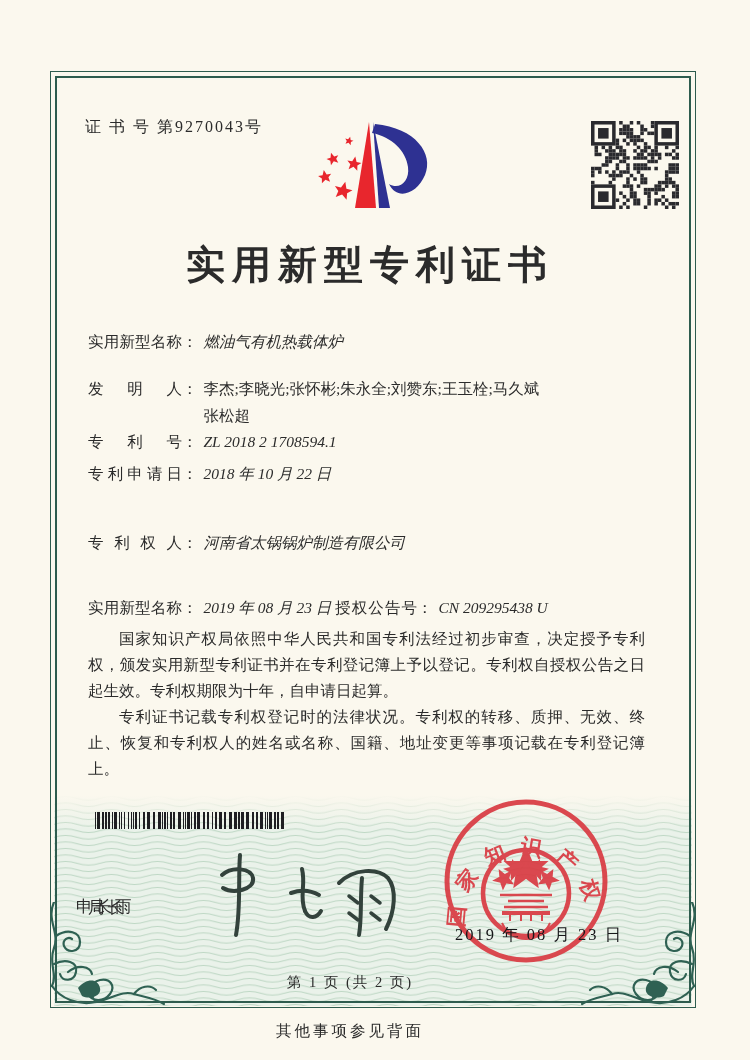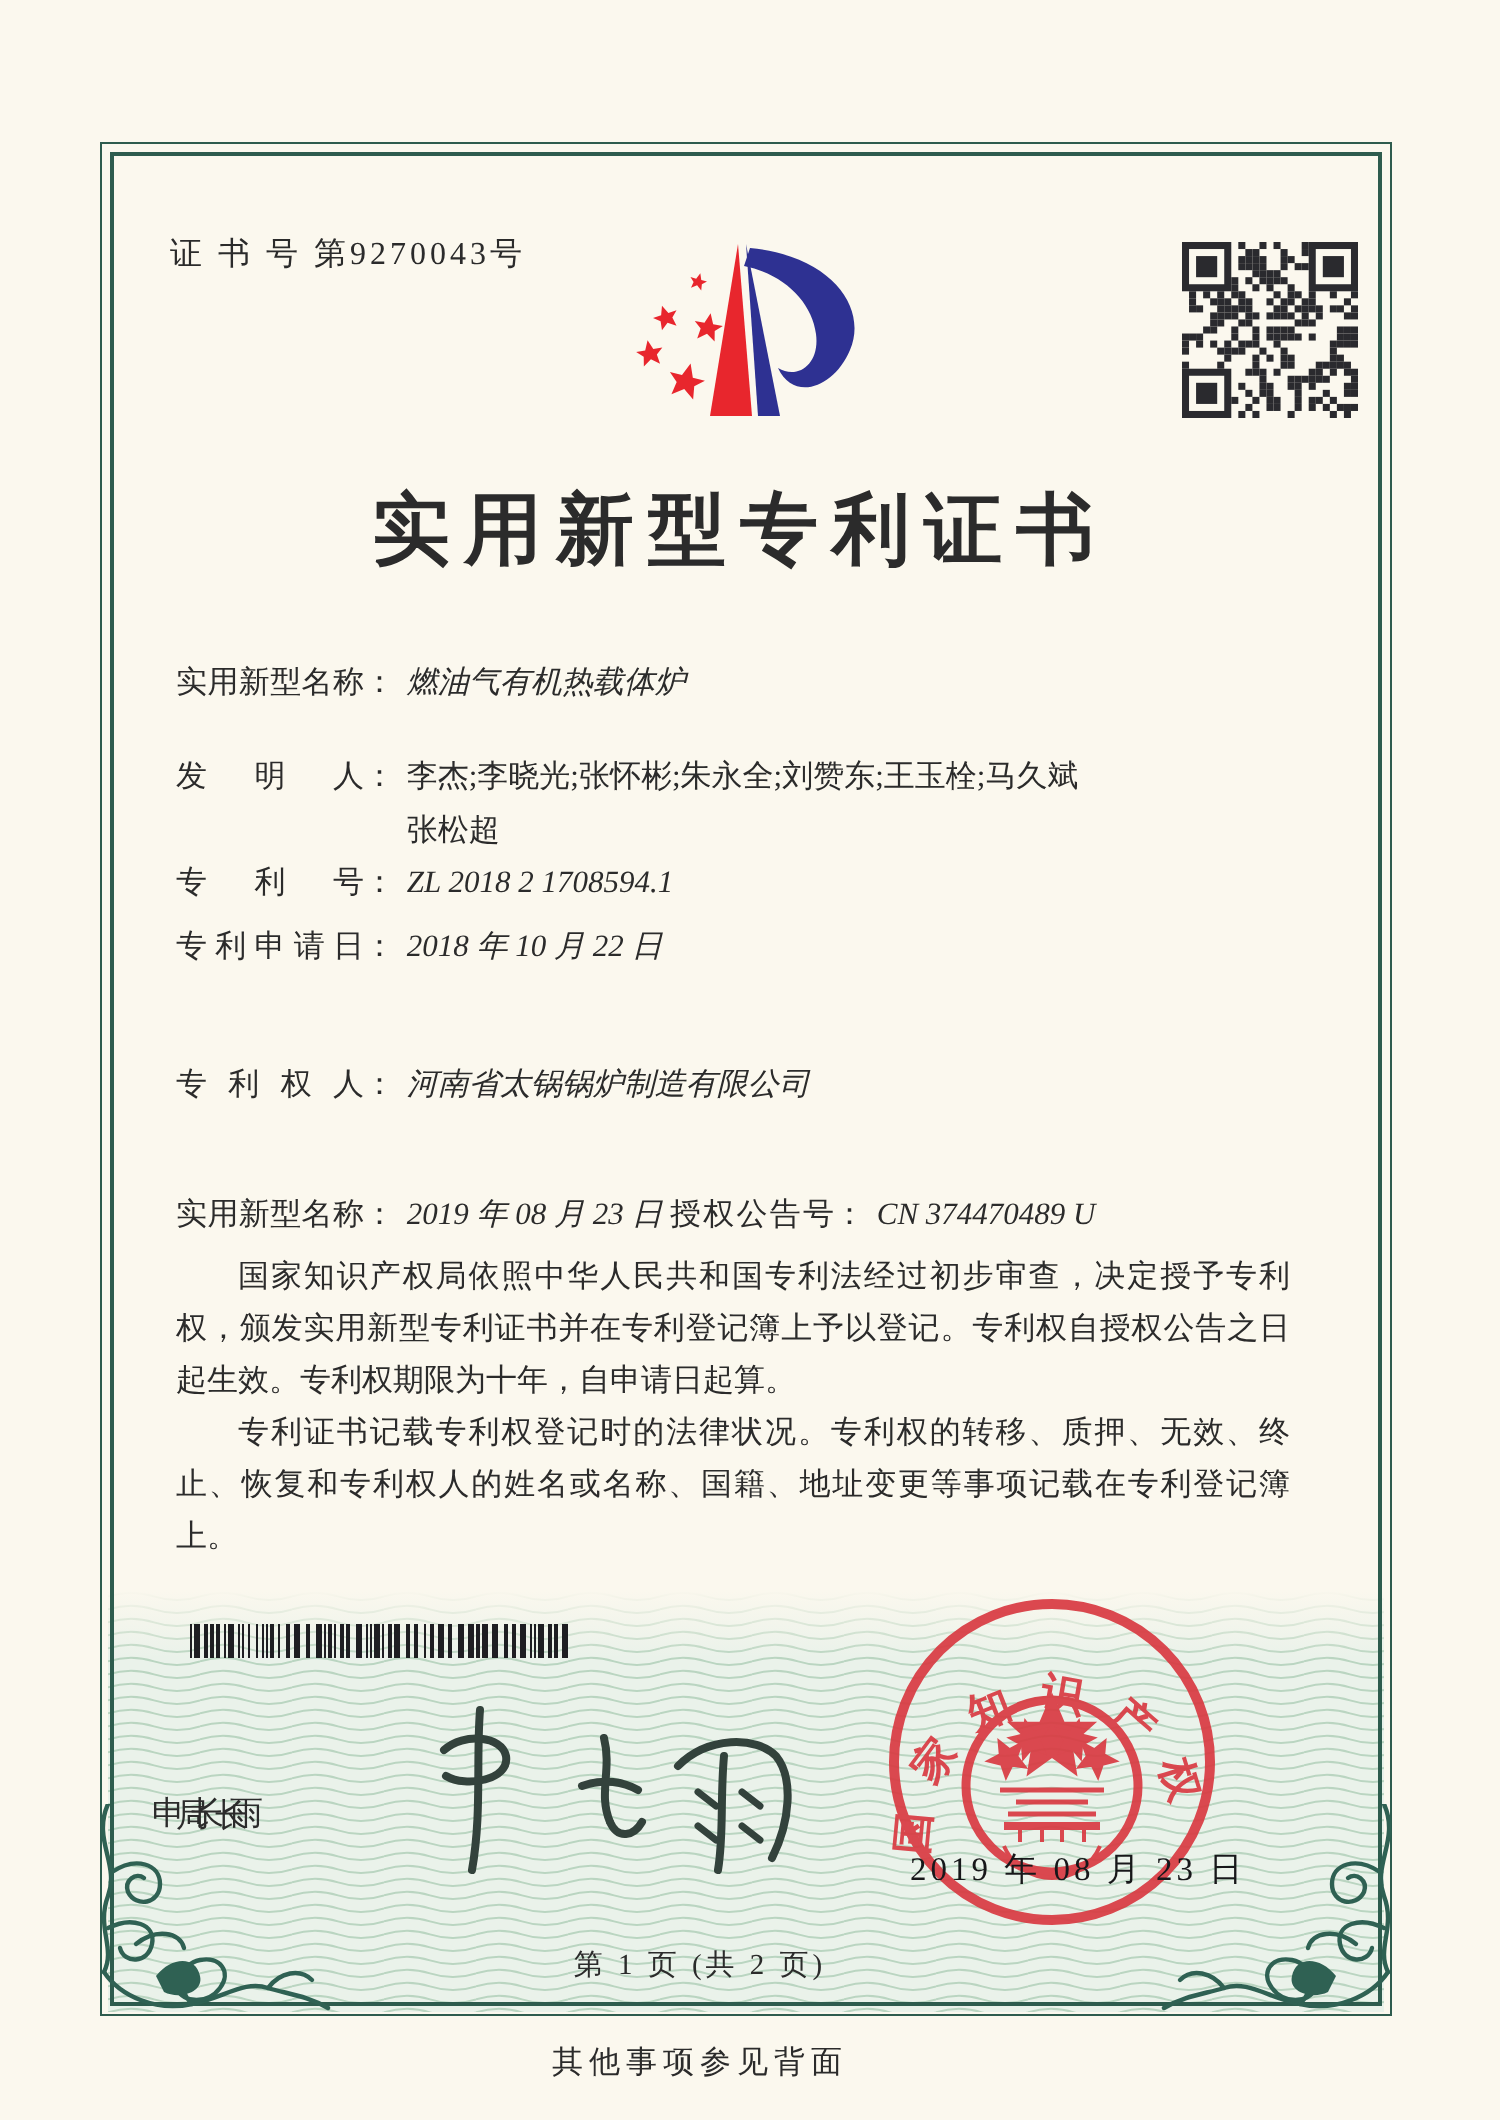--- a/index.html
+++ b/index.html
@@ -370,21 +370,21 @@
   </div>
 
 
   <div class="row" style="top:594px;">
     <span class="lbl">实用新型名称</span><span class="colon">：</span>
     <span class="val">2019 年 08 月 23 日</span>
   </div>
 
   <div class="row" style="left:335px; top:594px;">
     <span class="lbl" style="width:82px;">授权公告号</span><span class="colon">：</span>
-    <span class="val">CN 374470489 U</span>
+    <span class="val">CN 209295438 U</span>
   </div>
 
   <div class="paras">
     <p>国家知识产权局依照中华人民共和国专利法经过初步审查，决定授予专利权，颁发实用新型专利证书并在专利登记簿上予以登记。专利权自授权公告之日起生效。专利权期限为十年，自申请日起算。</p>
     <p>专利证书记载专利权登记时的法律状况。专利权的转移、质押、无效、终止、恢复和专利权人的姓名或名称、国籍、地址变更等事项记载在专利登记簿上。</p>
   </div>
 
   <svg class="barcode" id="barcode-svg" width="190" height="17">
       <rect x="0" y="0" width="1" height="17" fill="#1e1e22"></rect>
       <rect x="2" y="0" width="3" height="17" fill="#1e1e22"></rect>

